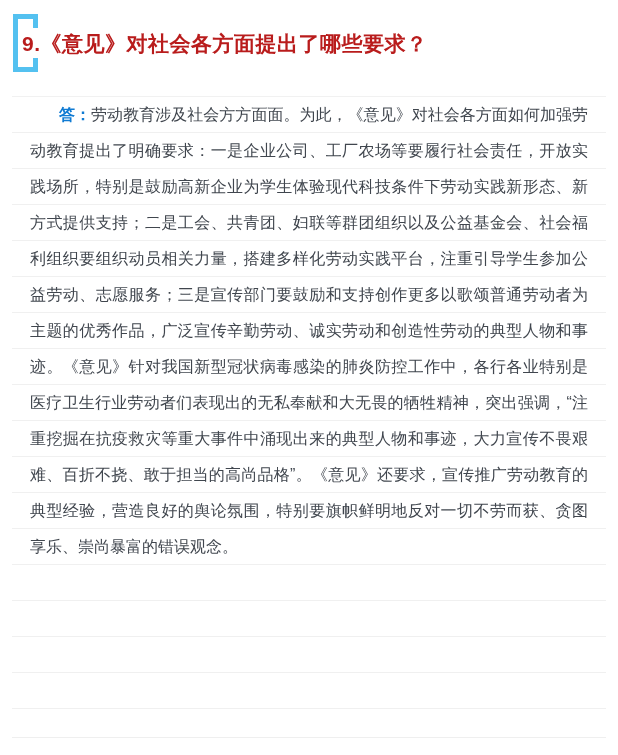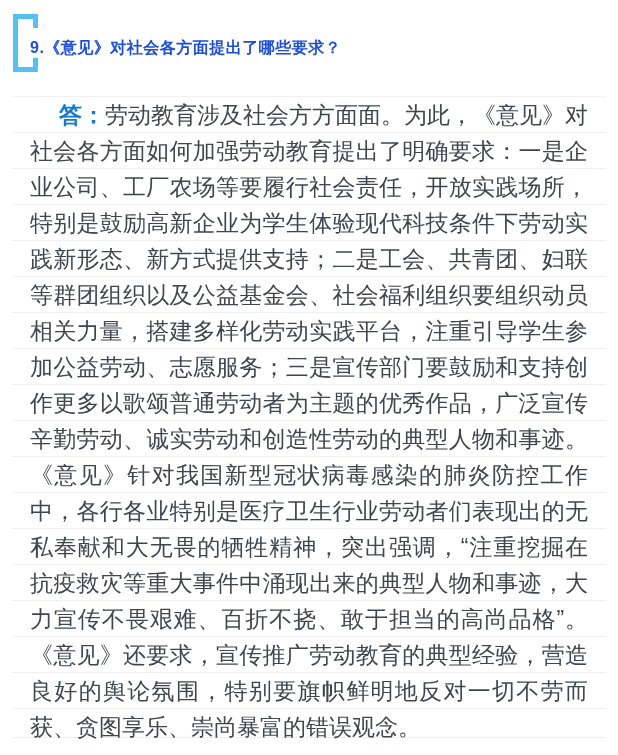--- a/index.html
+++ b/index.html
@@ -44,24 +44,24 @@
     content: "";
     position: absolute;
     right: 0; bottom: 0;
     width: 5px; height: 9px;
     background: #54c1f0;
   }
   .title {
     position: absolute;
     left: 22px;
     top: 30px;
-    margin: 8px;
-    font-size: 16px;
+    margin: 0;
+    font-size: 21px;
     font-weight: bold;
-    color: #1d4ed8;
+    color: #b91c1c;
     letter-spacing: 0.5px;
     white-space: nowrap;
   }
 
   
   .content {
     position: absolute;
     left: 12px;
     right: 12px;
     top: 96px;
@@ -73,21 +73,21 @@
     background: repeating-linear-gradient(
       180deg,
       rgba(0,0,0,0) 0px,
       rgba(0,0,0,0) 35px,
       #f0f0f0 35px,
       #f0f0f0 36px
     );
   }
   .para {
     margin: 0;
-    font-size: 23px;
+    font-size: 16px;
     line-height: 36px;
     color: #40464e;
     text-align: justify;
     text-indent: 29px;
     letter-spacing: 0;
   }
   .para-2 {
     margin-top: 44px;
   }
   .answer-label {

